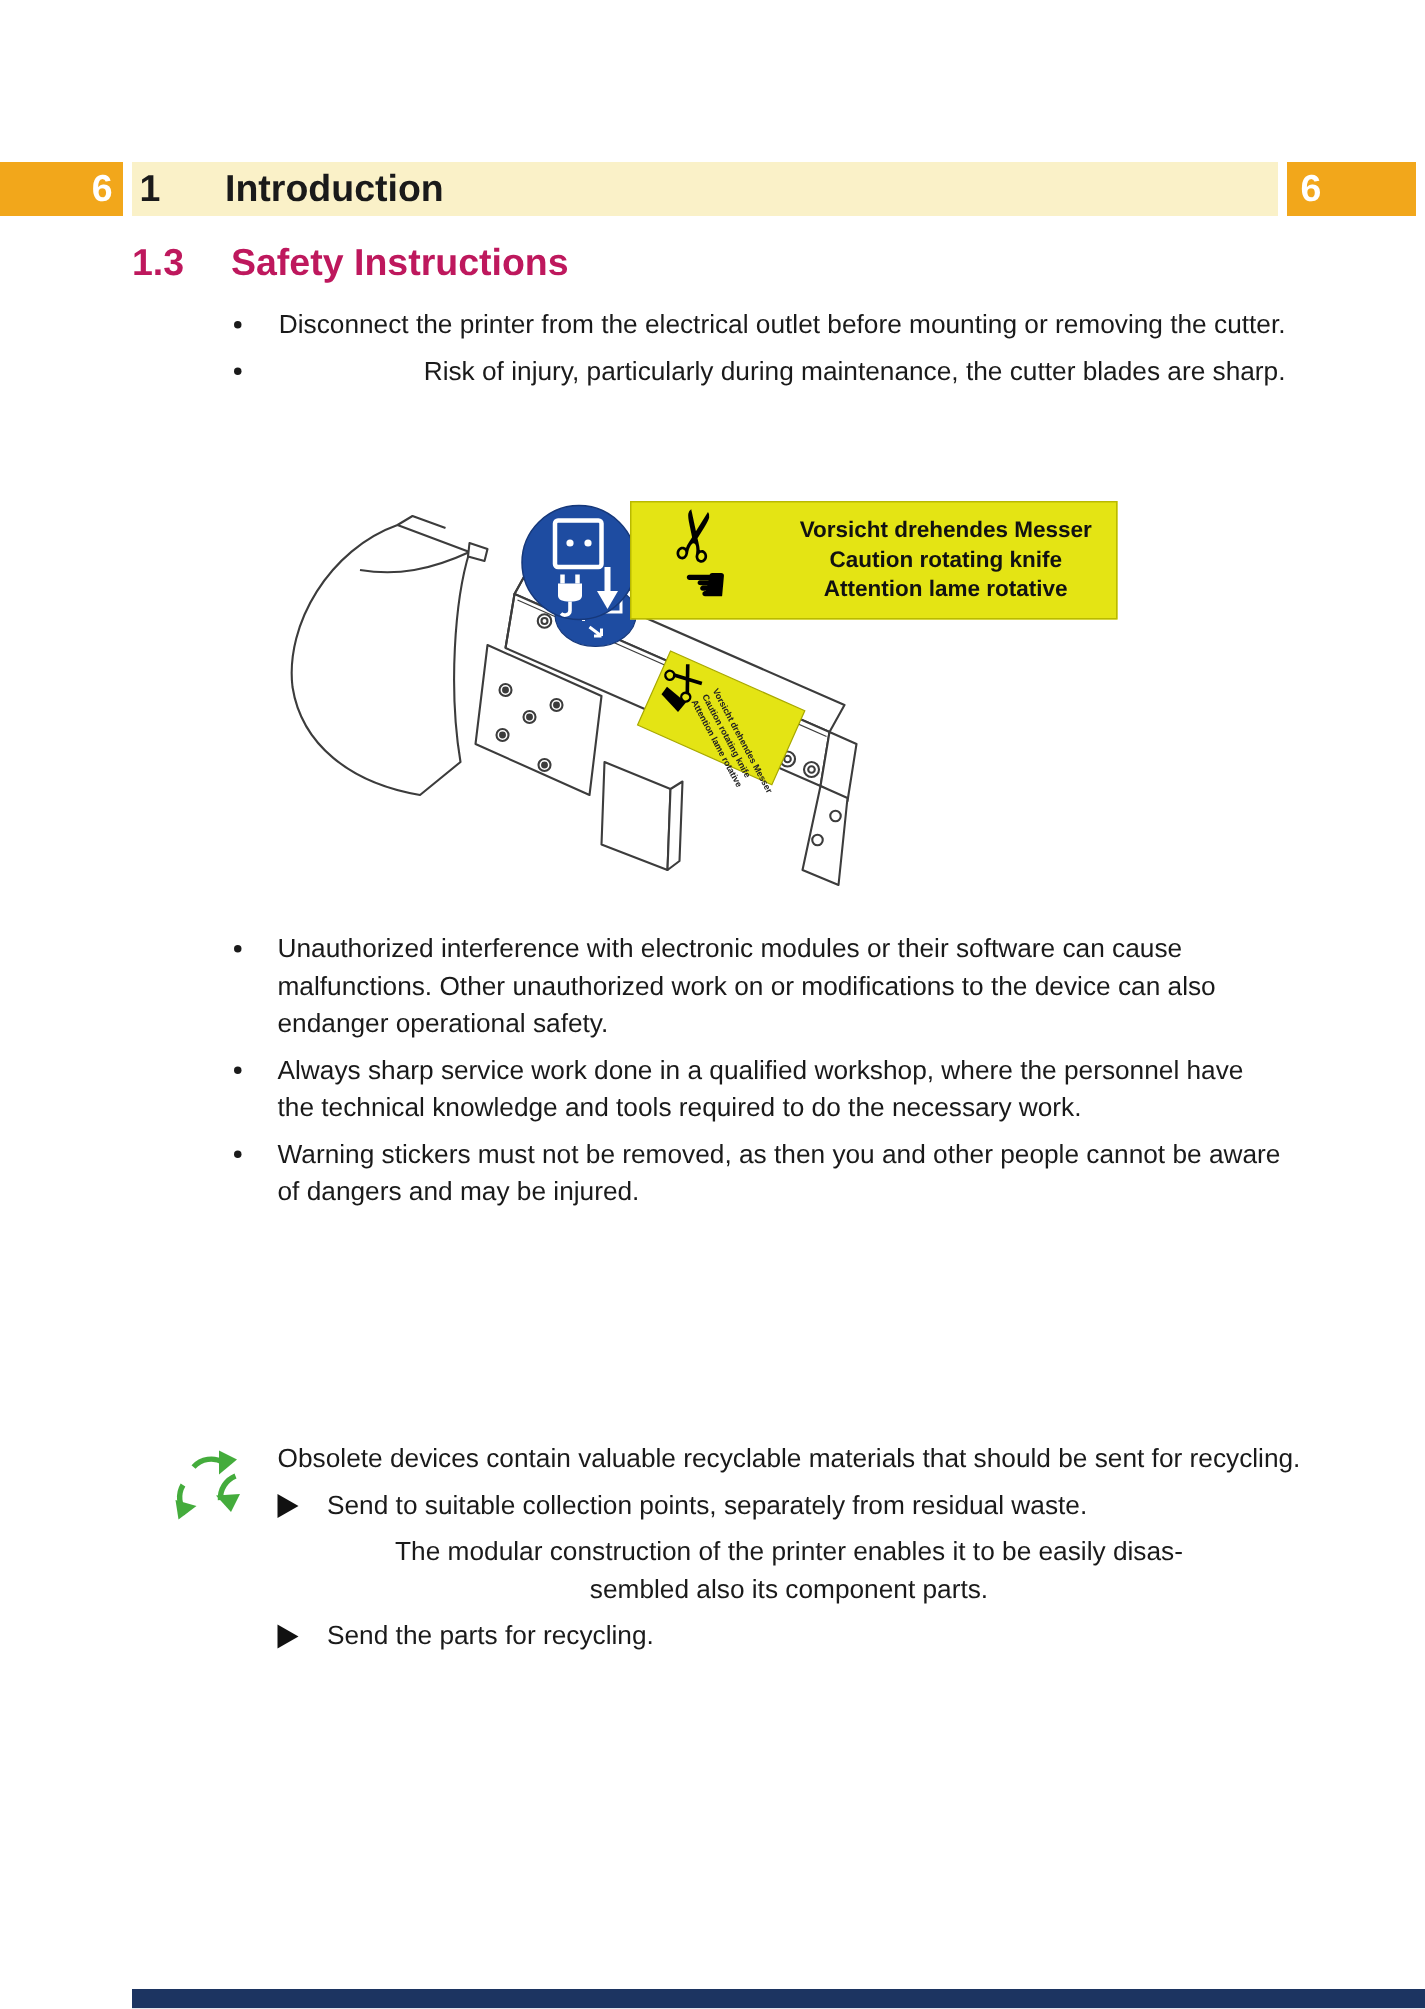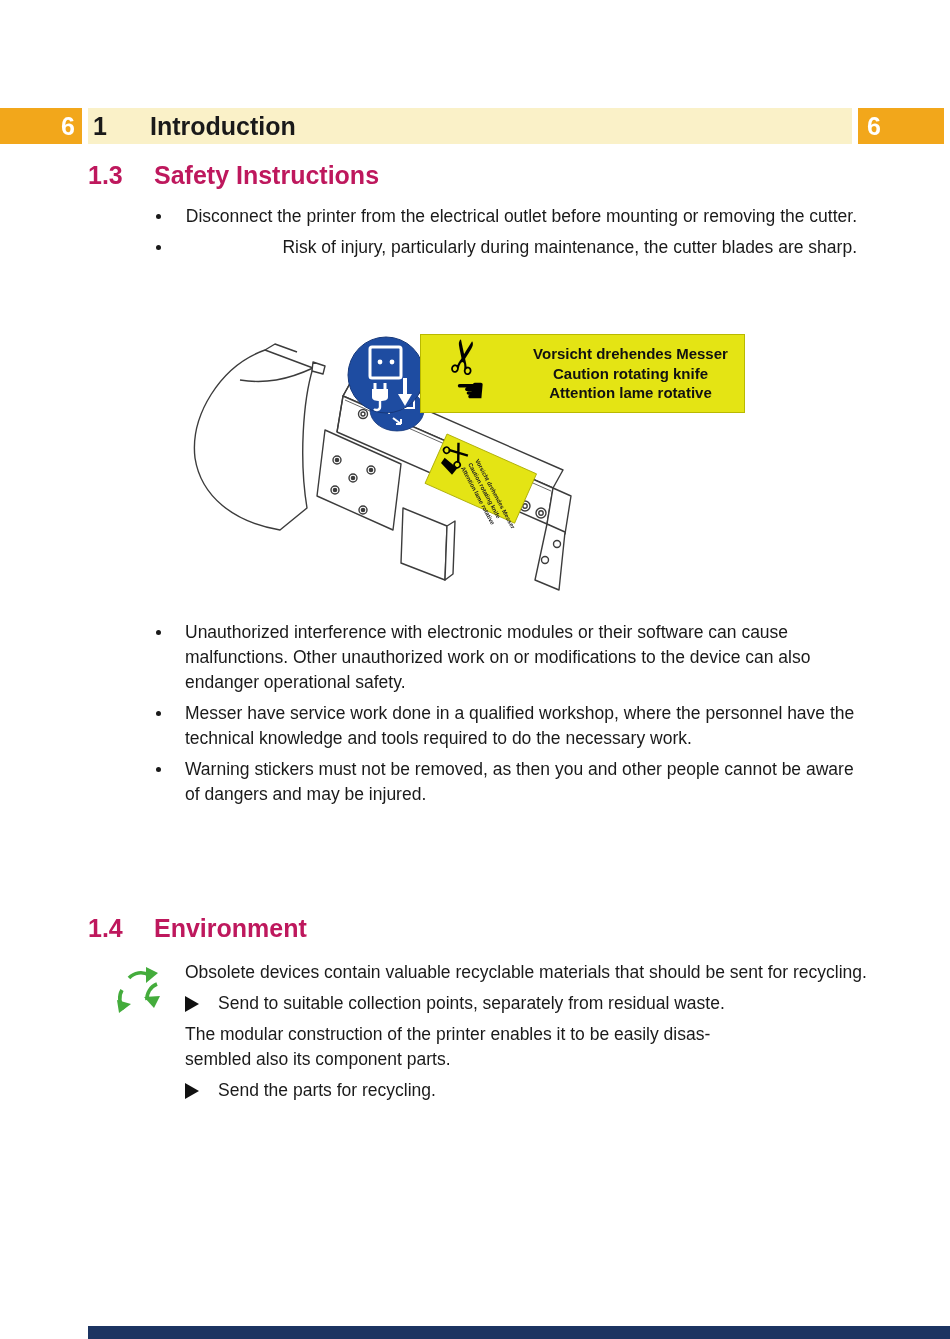--- a/index.html
+++ b/index.html
@@ -60,21 +60,21 @@
   }
   .warning-text {
     flex:1; text-align:center; font-weight:bold; font-size:15px; line-height:19.5px; color:#111;
     padding-right:6px;
   }
 
   
   .env-block { position:absolute; top:960px; left:0; width:950px; }
   .recycle-wrap { position:absolute; left:113px; top:4px; }
   .env-text { position:absolute; left:185px; top:0; width:682px; font-size:17.5px; line-height:25px; }
-  .env-para { margin-bottom:6px; }
+  .env-para { margin-bottom:6px;text-align:center; }
   .action-item { display:flex; margin-bottom:6px; }
   .action-arrow-col { width:33px; flex:0 0 33px; padding-top:5px; }
   .action-arrow {
     width:0; height:0; border-left:14px solid #111;
     border-top:8px solid transparent; border-bottom:8px solid transparent;
   }
   .action-text { flex:1; }
 
   
   .footer-bar { position:absolute; left:88px; right:0; bottom:0; height:13px; background:#1C3461; }
@@ -212,34 +212,30 @@
     <div class="bullet-item">
       <div class="bullet-dot-col">
           <div class="bullet-dot"></div>
         </div>
       <div class="bullet-text">Unauthorized interference with electronic modules or their software can cause malfunctions. Other unauthorized work on or modifications to the device can also endanger operational safety.</div>
     </div>
     <div class="bullet-item">
       <div class="bullet-dot-col">
           <div class="bullet-dot"></div>
         </div>
-      <div class="bullet-text">Messer have service work done in a qualified workshop, where the personnel have the technical knowledge and tools required to do the necessary work.</div>
+      <div class="bullet-text">Always sharp service work done in a qualified workshop, where the personnel have the technical knowledge and tools required to do the necessary work.</div>
     </div>
     <div class="bullet-item">
       <div class="bullet-dot-col">
           <div class="bullet-dot"></div>
         </div>
       <div class="bullet-text">Warning stickers must not be removed, as then you and other people cannot be aware of dangers and may be injured.</div>
     </div>
   </div>
 
-  <div class="section-heading h-env">
-    <span class="num">1.4</span>
-    <span>Environment</span>
-  </div>
 
   <div class="env-block">
     <div class="recycle-wrap">
       <svg width="54" height="58" viewBox="0 0 54 58">
         <g fill="none" stroke="#44AC3C" stroke-width="3.6" stroke-linecap="butt">
           <g>
             <path d="M 16,14 A 16,16 0 0 1 36,11"></path>
             <path d="M 34,36 A 16,16 0 0 1 44,20"></path>
             <path d="M 11,45 A 16,16 0 0 1 9,26"></path>
           </g>

